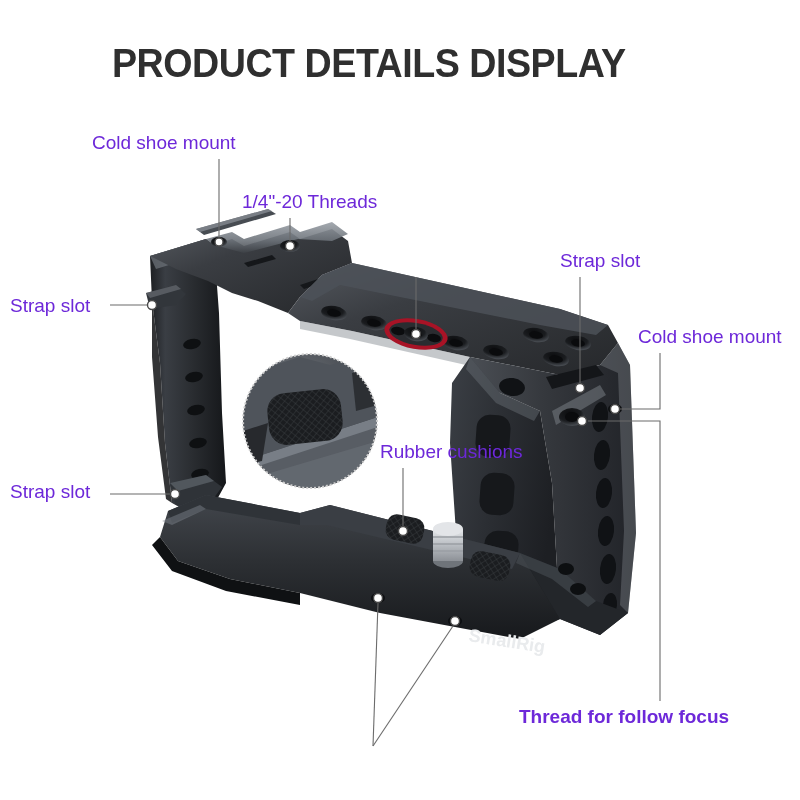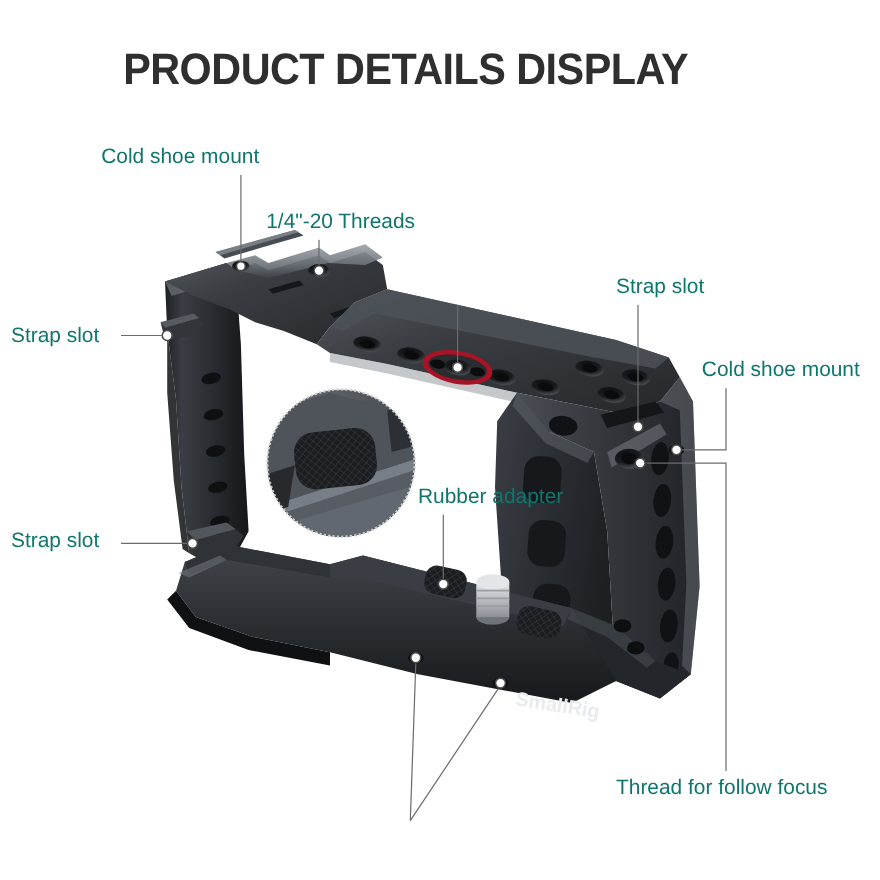--- a/index.html
+++ b/index.html
@@ -24,21 +24,21 @@
     font-family:"Liberation Sans","DejaVu Sans",sans-serif;
     transform:scaleX(0.94);
     transform-origin:left center;
     white-space:nowrap;
   }
 
   
   .lbl{
     position:absolute;
     font-size:19px;
-    color:#0f766e;
+    color:#6d28d9;
     white-space:nowrap;
     line-height:1;
   }
 
   
   svg.leaders{position:absolute;left:0;top:0;width:800px;height:800px;overflow:visible;}
   svg.leaders line, svg.leaders polyline, svg.leaders path{
     stroke:#6b6b6b;stroke-width:1.1;fill:none;
   }
   svg.leaders circle.dot{
@@ -340,18 +340,18 @@
 
 
   <div class="lbl" style="left:560px;top:238px;">Strap slot</div>
 
   <div class="lbl" style="left:638px;top:314px;">Cold shoe mount</div>
 
   <div class="lbl" style="left:10px;top:283px;">Strap slot</div>
 
   <div class="lbl" style="left:10px;top:469px;">Strap slot</div>
 
-  <div class="lbl" style="left:380px;top:429px;">Rubber adapter</div>
-
-  <div class="lbl" style="left:560px;top:694px;">Thread for follow focus</div>
+  <div class="lbl" style="left:380px;top:429px;">Rubber cushions</div>
+
+  <div class="lbl" style="left:519px;top:694px;font-weight:bold;">Thread for follow focus</div>
 
 
 </div>
 
 </body></html>

